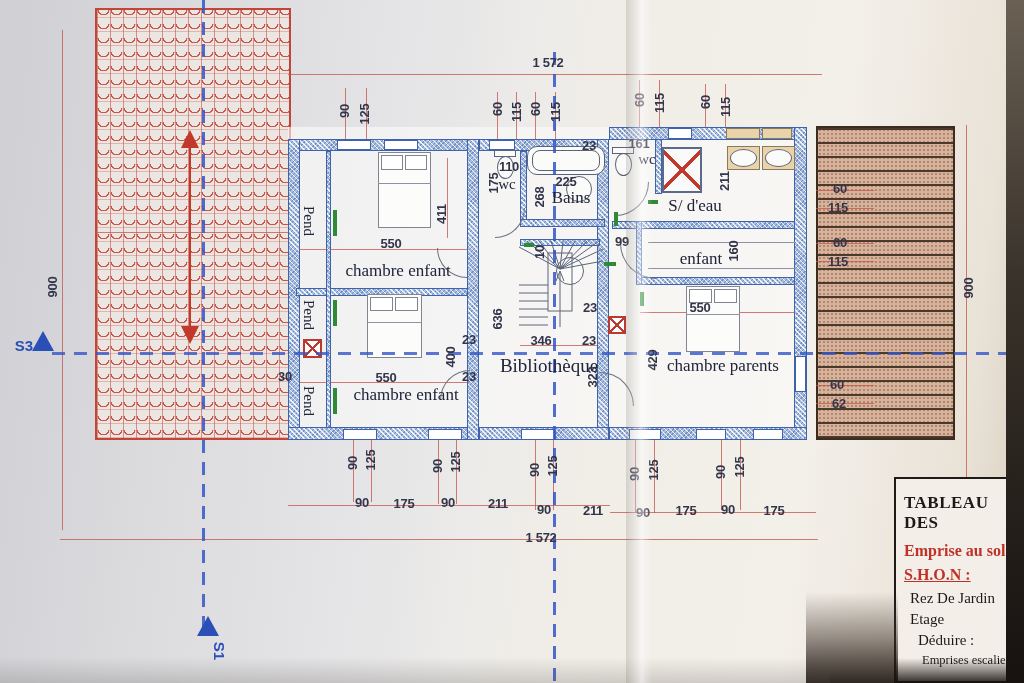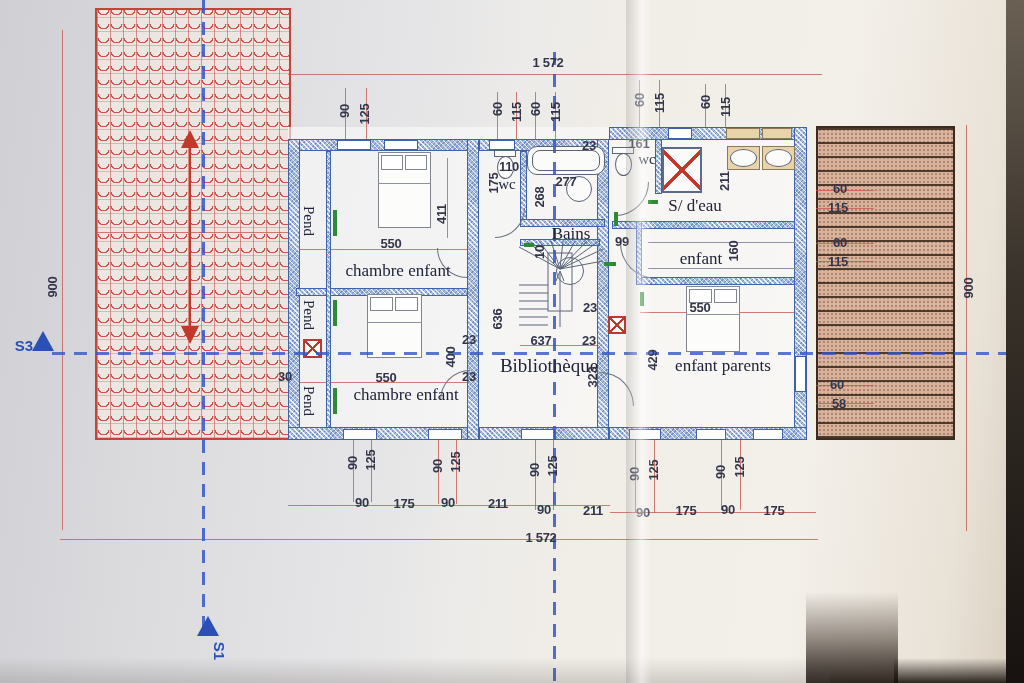--- a/index.html
+++ b/index.html
@@ -236,70 +236,70 @@
     <div class="abs dline" style="left: 816px; top: 208px; width: 58px; height: 1px;"></div>
     <div class="abs dline" style="left: 816px; top: 243px; width: 58px; height: 1px;"></div>
     <div class="abs dline" style="left: 816px; top: 261px; width: 58px; height: 1px;"></div>
     <div class="abs dline" style="left: 816px; top: 385px; width: 58px; height: 1px;"></div>
     <div class="abs dline" style="left: 816px; top: 403px; width: 58px; height: 1px;"></div>
     <div class="abs dline" style="left: 95px; top: 232px; width: 196px; height: 1px;"></div>
     <div id="annotations" class="abs" style="left:0;top:0;width:1024px;height:683px;z-index:6;pointer-events:none">
       <span class="a room" style="left: 398px; top: 271px;">chambre enfant</span>
       <span class="a room" style="left: 406px; top: 395px;">chambre enfant</span>
       <span class="a room lg" style="left: 549px; top: 366px;">Bibliothèque</span>
-      <span class="a room" style="left: 723px; top: 366px;">enfant parents</span>
+      <span class="a room" style="left: 723px; top: 366px;">chambre parents</span>
       <span class="a room" style="left: 701px; top: 259px;">enfant</span>
       <span class="a room" style="left: 695px; top: 206px;">S/ d'eau</span>
-      <span class="a room" style="left: 571px; top: 198px; margin-top: 36px;">Bains</span>
+      <span class="a room" style="left: 571px; top: 198px;">Bains</span>
       <span class="a room sm" style="left: 507px; top: 184px;">wc</span>
       <span class="a room sm" style="left: 647px; top: 159px;">wc</span>
       <span class="a room v90 sm" style="left: 309px; top: 221px;">Pend</span>
       <span class="a room v90 sm" style="left: 309px; top: 315px;">Pend</span>
       <span class="a room v90 sm" style="left: 309px; top: 401px;">Pend</span>
       <span class="a dim" style="left: 548px; top: 62px;">1 572</span>
       <span class="a dim v" style="left: 344px; top: 111px;">90</span>
       <span class="a dim v" style="left: 364px; top: 114px;">125</span>
       <span class="a dim v" style="left: 497px; top: 109px;">60</span>
       <span class="a dim v" style="left: 516px; top: 112px;">115</span>
       <span class="a dim v" style="left: 535px; top: 109px;">60</span>
       <span class="a dim v" style="left: 555px; top: 112px;">115</span>
       <span class="a dim v" style="left: 639px; top: 100px;">60</span>
       <span class="a dim v" style="left: 659px; top: 103px;">115</span>
       <span class="a dim v" style="left: 705px; top: 102px;">60</span>
       <span class="a dim v" style="left: 725px; top: 107px;">115</span>
       <span class="a dim" style="left: 639px; top: 143px;">161</span>
       <span class="a dim" style="left: 589px; top: 145px;">23</span>
       <span class="a dim" style="left: 509px; top: 166px; text-align: center;">110</span>
       <span class="a dim v" style="left: 493px; top: 183px;">175</span>
-      <span class="a dim" style="left: 566px; top: 181px;">277</span>
+      <span class="a dim" style="left: 566px; top: 181px;">225</span>
       <span class="a dim v" style="left: 539px; top: 197px;">268</span>
       <span class="a dim v" style="left: 724px; top: 181px;">211</span>
       <span class="a dim" style="left: 622px; top: 241px;">99</span>
       <span class="a dim v" style="left: 733px; top: 251px;">160</span>
       <span class="a dim" style="left: 391px; top: 243px;">550</span>
       <span class="a dim v" style="left: 441px; top: 214px;">411</span>
       <span class="a dim" style="left: 386px; top: 377px;">550</span>
       <span class="a dim v" style="left: 450px; top: 357px;">400</span>
       <span class="a dim" style="left: 469px; top: 339px;">23</span>
       <span class="a dim" style="left: 469px; top: 376px;">23</span>
       <span class="a dim v" style="left: 497px; top: 319px;">636</span>
       <span class="a dim" style="left: 285px; top: 376px;">30</span>
       <span class="a dim v" style="left: 539px; top: 252px;">10</span>
       <span class="a dim" style="left: 590px; top: 307px;">23</span>
-      <span class="a dim" style="left: 541px; top: 340px;">637</span>
+      <span class="a dim" style="left: 541px; top: 340px;">346</span>
       <span class="a dim" style="left: 589px; top: 340px;">23</span>
       <span class="a dim v" style="left: 592px; top: 377px;">323</span>
       <span class="a dim v" style="left: 652px; top: 360px;">429</span>
       <span class="a dim" style="left: 700px; top: 307px;">550</span>
       <span class="a dim" style="left: 840px; top: 188px;">60</span>
       <span class="a dim" style="left: 838px; top: 207px;">115</span>
       <span class="a dim" style="left: 840px; top: 242px;">60</span>
       <span class="a dim" style="left: 838px; top: 261px;">115</span>
       <span class="a dim" style="left: 837px; top: 384px;">60</span>
-      <span class="a dim" style="left: 839px; top: 403px;">58</span>
+      <span class="a dim" style="left: 839px; top: 403px;">62</span>
       <span class="a dim v" style="left: 52px; top: 287px;">900</span>
       <span class="a dim v" style="left: 968px; top: 288px;">900</span>
       <span class="a dim v" style="left: 352px; top: 463px;">90</span>
       <span class="a dim v" style="left: 370px; top: 460px;">125</span>
       <span class="a dim v" style="left: 437px; top: 466px;">90</span>
       <span class="a dim v" style="left: 455px; top: 462px;">125</span>
       <span class="a dim v" style="left: 534px; top: 470px;">90</span>
       <span class="a dim v" style="left: 552px; top: 466px;">125</span>
       <span class="a dim v" style="left: 634px; top: 474px;">90</span>
       <span class="a dim v" style="left: 653px; top: 470px;">125</span>
@@ -313,19 +313,29 @@
       <span class="a dim" style="left: 593px; top: 510px;">211</span>
       <span class="a dim" style="left: 643px; top: 512px;">90</span>
       <span class="a dim" style="left: 686px; top: 510px;">175</span>
       <span class="a dim" style="left: 728px; top: 509px;">90</span>
       <span class="a dim" style="left: 774px; top: 510px;">175</span>
       <span class="a dim" style="left: 541px; top: 537px;">1 572</span>
       <span class="a marker" style="left: 24px; top: 345px;">S3</span>
       <span class="a marker v90" style="left: 219px; top: 651px;">S1</span>
     </div>
 
+  <div class="abs tableau">
+    <div class="t-title">TABLEAU DES</div>
+    <div class="t-red">Emprise au sol</div>
+    <div class="t-red t-und">S.H.O.N :</div>
+    <div class="t-row">Rez De Jardin</div>
+    <div class="t-row">Etage</div>
+    <div class="t-row t-ind1">Déduire :</div>
+    <div class="t-row t-ind2">Emprises escaliers</div>
+
+  </div>
 
   <div class="abs crease"></div>
   <div class="abs shadow-bl"></div>
   <div class="abs shadow-bt"></div>
   <div class="abs shadow-bot"></div>
   <div class="abs rband"></div>
 </div>
 
 </body></html>

